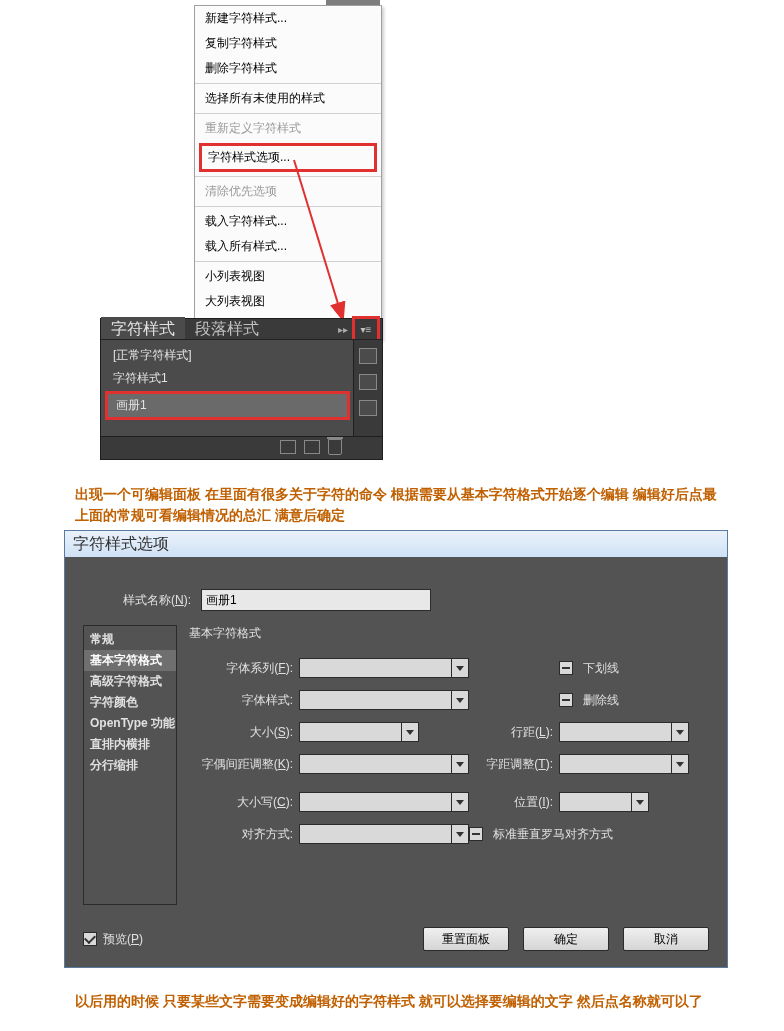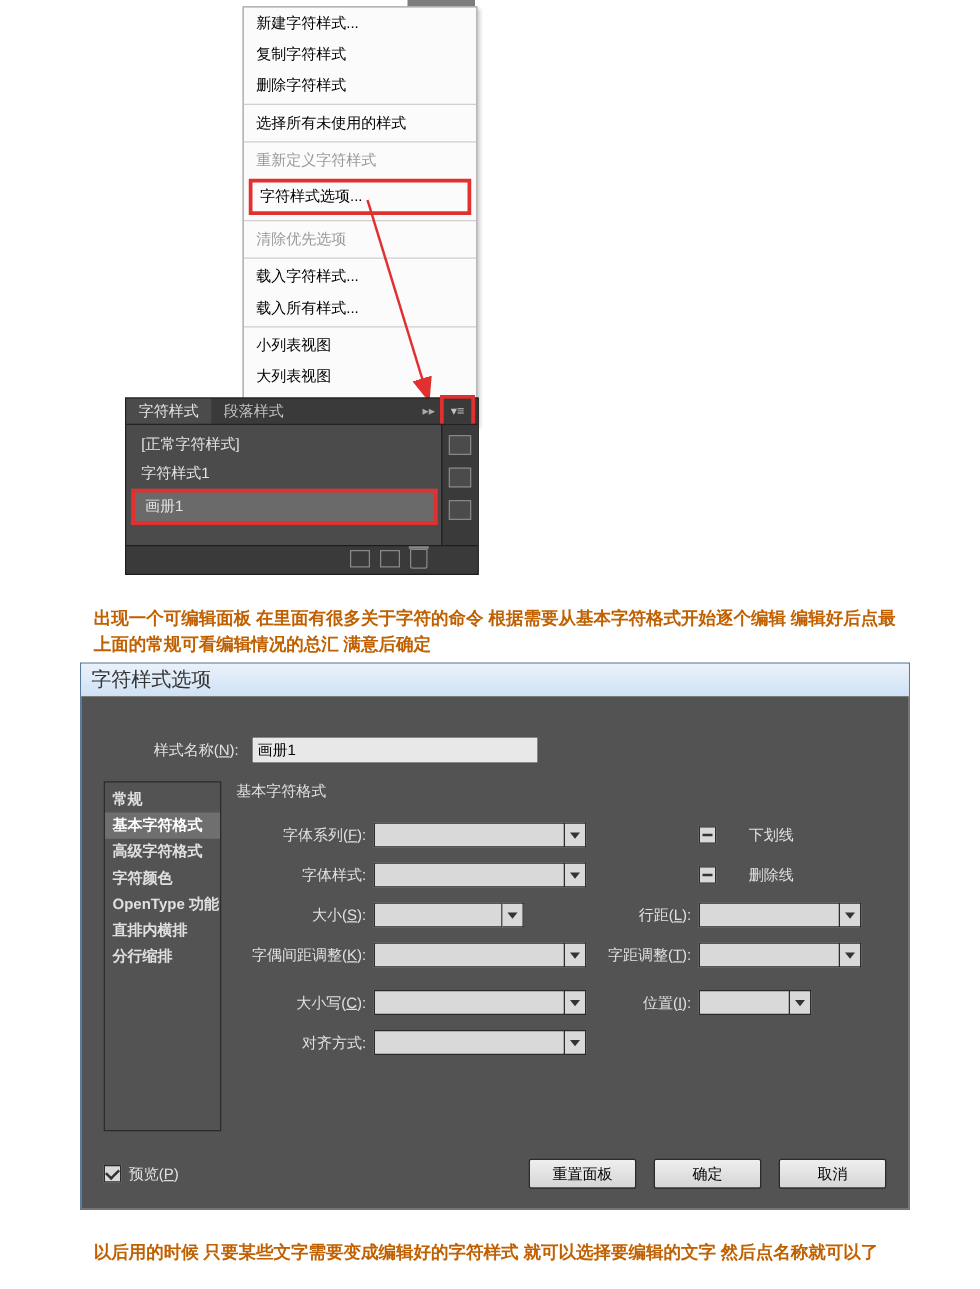--- a/index.html
+++ b/index.html
@@ -59,21 +59,21 @@
   }
   .panel-tabs {
     display: flex;
     height: 20px;
     align-items: center;
     background: #3a3a3a;
   }
   .panel-tab {
     padding: 2px 10px;
     color: #c0c0c0;
-    font-size: 12px;
+    font-size: 16px;
   }
   .panel-tab.active {
     background: #4b4b4b;
     color: #e3e3e3;
   }
   .panel-tab-right {
     margin-left: auto;
     display: flex;
     align-items: center;
     gap: 4px;
@@ -277,21 +277,21 @@
     vertical-align: middle;
   }
   .tri-state .dash {
     width: 8px; height: 2px; background: #333;
   }
   .chk-label { color:#e0e0e0; }
   .spacer-col { }
   .right-mini {
     display:flex;
     align-items:center;
-    gap:20px;
+    gap:4px;
   }
   .dialog-footer {
     display: flex;
     align-items: center;
     margin-top: 22px;
     gap: 16px;
   }
   .preview-wrap {
     display:flex;
     align-items:center;
@@ -525,20 +525,26 @@
               </div>
           </div>
 
           <label>对齐方式:</label>
           <div class="combo">
             <div class="combo-field"></div>
               <div class="combo-btn">
                 <div class="tri-down"></div>
               </div>
           </div>
+          <div class="right-mini" style="grid-column: span 2">
+            <span class="tri-state">
+                <span class="dash"></span>
+              </span>
+            <span class="chk-label">标准垂直罗马对齐方式</span>
+          </div>
         </div>
 
       </div>
     </div>
 
     <div class="dialog-footer">
       <div class="preview-wrap">
         <span class="chk">
             <span class="mark"></span>
           </span>

